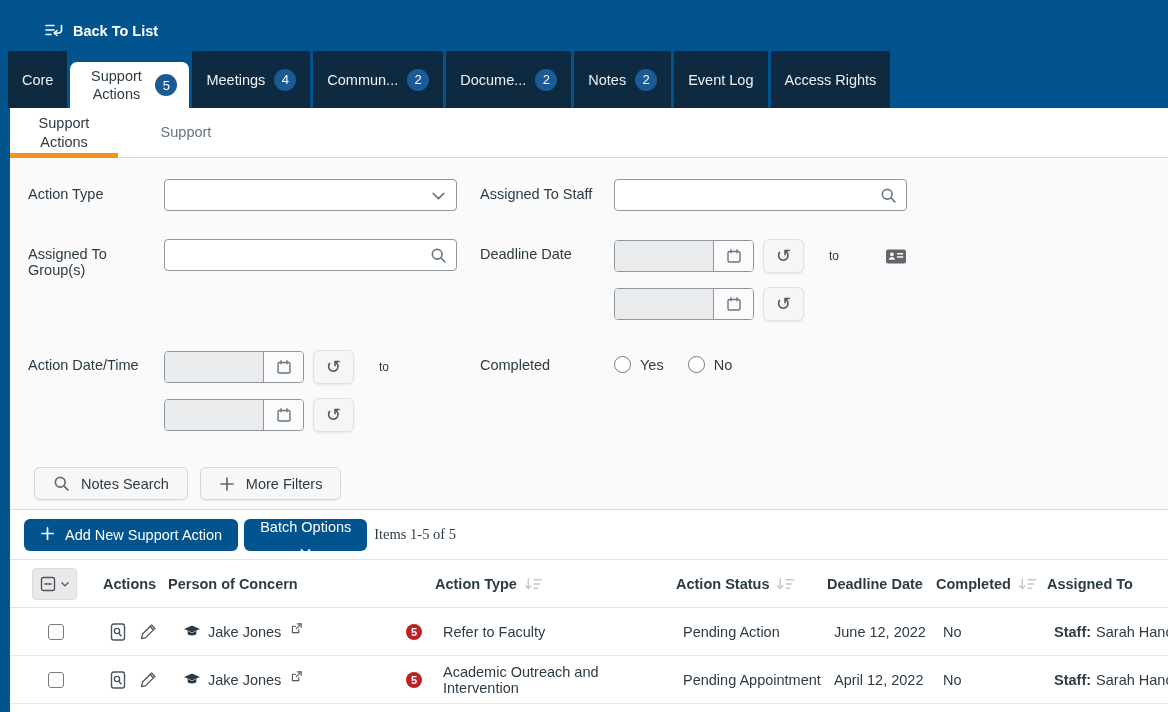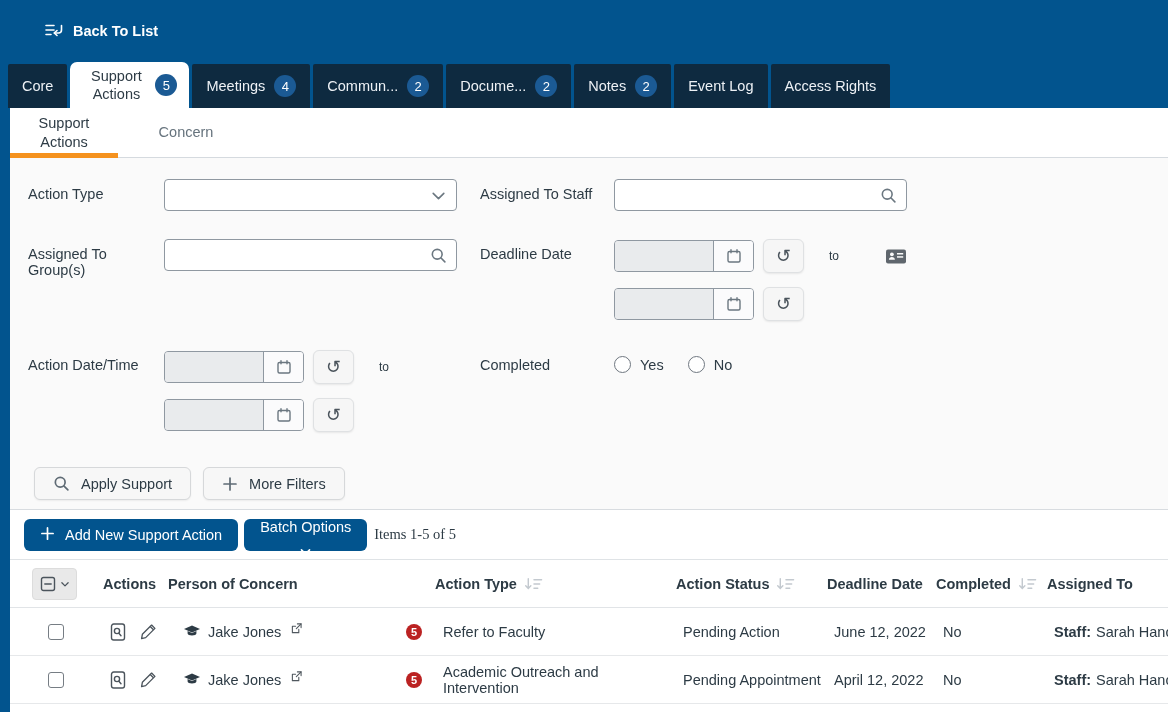--- a/index.html
+++ b/index.html
@@ -6,21 +6,21 @@
   body { margin: 0; font-family: "Liberation Sans", sans-serif; color: #2d3b45; background: #fff; }
   .page { width: 1168px; height: 712px; overflow: hidden; background: #fff; }
 
   
   .topbar { background: #02548e; height: 62px; display: flex; align-items: center; color: #fff; }
   .case-id { font-size: 24px; font-weight: bold; margin-left: 12px; letter-spacing: .3px; }
   .back-link { display: flex; align-items: center; gap: 9px; margin-left: 44px; font-size: 14.5px; font-weight: 600; cursor: pointer; }
 
   
   .tabbar { background: #02548e; height: 46px; display: flex; align-items: flex-end; padding-left: 8px; gap: 3px; }
-  .tab { background: #0e2a40; color: #edf1f5; height: 44px; display: flex; align-items: center; gap: 9px; padding: 0 14px; font-size: 14.5px; border-radius: 2px 2px 0 0; cursor: pointer; white-space: nowrap; }
+  .tab { background: #0e2a40; color: #edf1f5; height: 57px; display: flex; align-items: center; gap: 9px; padding: 0 14px; font-size: 14.5px; border-radius: 2px 2px 0 0; cursor: pointer; white-space: nowrap; }
   .tab-badge { background: #1b5a94; color: #fff; border-radius: 50%; min-width: 22px; height: 22px; display: flex; align-items: center; justify-content: center; font-size: 13px; }
   .tab-badge:empty { display: none; }
   .tab.active { background: #fff; color: #2d3b45; height: 46px; border-radius: 7px 7px 0 0; padding: 0 12px 0 16px; }
   .tab.active .tab-label { width: 60px; line-height: 1.25; text-align: center; white-space: normal; }
 
   
   .content { border-left: 10px solid #02548e; height: 604px; background: #fff; }
 
   
   .subtabs { height: 50px; display: flex; align-items: stretch; background: #fff; border-bottom: 1px solid #d5dadf; position: relative; }
@@ -138,21 +138,21 @@
   </div>
 
   <div class="content">
 
     <div class="subtabs">
       <div class="subtab active">
         <span style="width:62px;text-align:center;">Support Actions</span>
         <span class="subtab-underline"></span>
       </div>
       <div class="subtab inactive">
-        <span>Concern</span>
+        <span>Support</span>
       </div>
     </div>
 
     <div class="filter-panel">
 
       <div class="frow r1">
         <div class="flabel">Action Type</div>
         <div class="select-box">
           <span class="box-icon">
             <svg width="17" height="17" viewBox="0 0 16 16" fill="none" stroke="currentColor" stroke-width="1.5" stroke-linecap="round" stroke-linejoin="round">
@@ -263,21 +263,21 @@
       </div>
 
       <div class="filter-buttons">
         <div class="btn-light">
           <span class="bicon">
             <svg width="17" height="17" viewBox="0 0 16 16" fill="none" stroke="currentColor" stroke-width="1.6" stroke-linecap="round">
                 <circle cx="6.8" cy="6.8" r="4.6"></circle>
                 <path d="M10.4 10.4l3.6 3.6"></path>
               </svg>
           </span>
-          <span>Apply Support</span>
+          <span>Notes Search</span>
         </div>
         <div class="btn-light">
           <span class="bicon">
             <svg width="16" height="16" viewBox="0 0 16 16" fill="none" stroke="currentColor" stroke-width="1.7" stroke-linecap="round">
                 <path d="M8 2v12M2 8h12"></path>
               </svg>
           </span>
           <span>More Filters</span>
         </div>
       </div>

